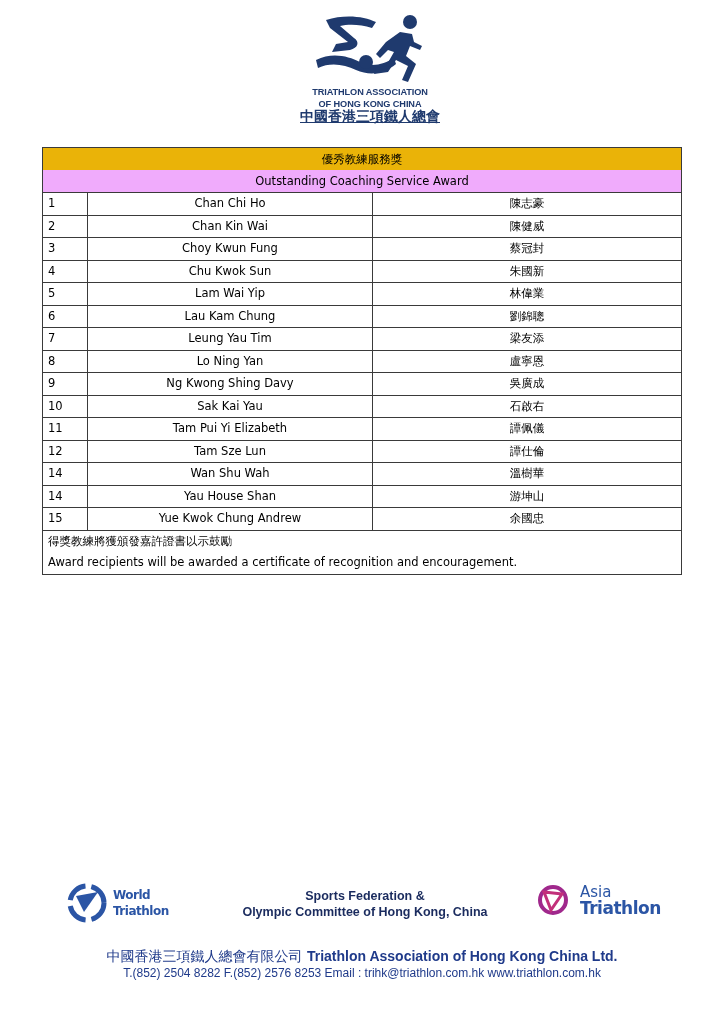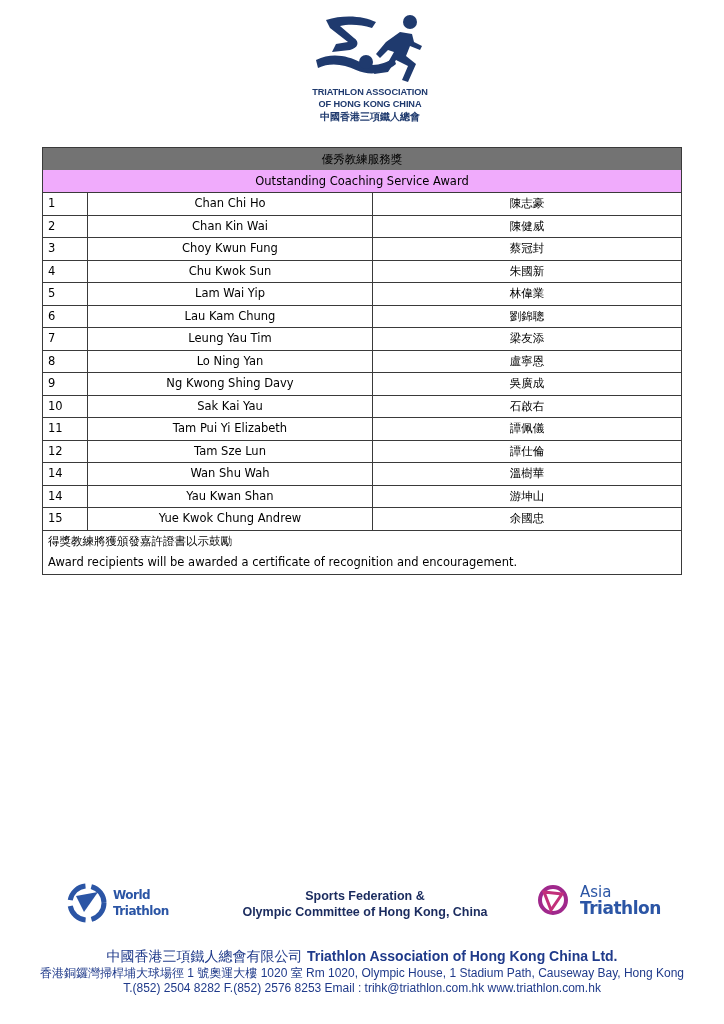--- a/index.html
+++ b/index.html
@@ -1,25 +1,25 @@
 <!DOCTYPE html>
 <html><head>
 <meta charset="utf-8">
 <style>
   html, body { margin: 0; padding: 0; background: #ffffff; }
   body { width: 724px; height: 1024px; position: relative; overflow: hidden; font-family: "Liberation Sans", "DejaVu Sans", sans-serif; color: #000; }
 
   .logo-wrap { position: absolute; left: 300px; top: 12px; width: 140px; text-align: center; }
   .logo-mark { display: block; margin: 0 auto; }
   .org-en { font-family: "Liberation Sans", sans-serif; font-weight: bold; font-size: 9.2px; color: #1f3a6e; line-height: 12px; letter-spacing: -0.1px; }
-  .org-zh { font-family: "DejaVu Sans", sans-serif; font-size: 10px; color: #1f3a6e; line-height: 13px; font-weight: bold; }
+  .org-zh { font-family: "DejaVu Sans", sans-serif; font-size: 14px; color: #1f3a6e; line-height: 13px; font-weight: bold; text-decoration: underline; }
 
   table.award { position: absolute; left: 42px; top: 147px; width: 640px; border-collapse: collapse; font-family: "DejaVu Sans", sans-serif; font-size: 11.5px; }
   table.award td { border: 1px solid #3a3a3a; padding: 0 5px; height: 21.5px; line-height: 21px; }
-  table.award tr.head td { background: #737373; text-align: center; border-bottom: none; border-top: 1px solid #3a3a3a; }
+  table.award tr.head td { background: #eab308; text-align: center; border-bottom: none; border-top: 1px solid #3a3a3a; }
   table.award tr.head2 td { background: #f0abfc; text-align: center; border-top: none; }
   table.award tr.head td, table.award tr.head2 td { height: 22px; }
   td.num { width: 34px; text-align: left; }
   td.en { width: 274px; text-align: center; }
   td.zh { text-align: center; }
   tr.note1 td { border-bottom: none; text-align: left; }
   tr.note2 td { border-top: none; text-align: left; }
 
   .footer-logos { position: absolute; left: 0; top: 878px; width: 724px; height: 60px; }
   .wt-logo { position: absolute; left: 66px; top: 4px; display: flex; align-items: center; }
@@ -123,21 +123,21 @@
         <td class="en">Tam Sze Lun</td>
         <td class="zh">譚仕倫</td>
       </tr>
   <tr>
         <td class="num">14</td>
         <td class="en">Wan Shu Wah</td>
         <td class="zh">溫樹華</td>
       </tr>
   <tr>
         <td class="num">14</td>
-        <td class="en">Yau Kwan Shan</td>
+        <td class="en">Yau House Shan</td>
         <td class="zh">游坤山</td>
       </tr>
   <tr>
         <td class="num">15</td>
         <td class="en">Yue Kwok Chung Andrew</td>
         <td class="zh">余國忠</td>
       </tr>
   <tr class="note1">
     <td colspan="3">得獎教練將獲頒發嘉許證書以示鼓勵</td>
   </tr>
@@ -172,15 +172,14 @@
       <span class="l2">Triathlon</span>
     </div>
   </div>
 </div>
 
 <div class="addr">
   <div class="line1">
     <span>中國香港三項鐵人總會有限公司</span>
     <b>Triathlon Association of Hong Kong China Ltd.</b>
   </div>
-  <div class="line2">香港銅鑼灣掃桿埔大球場徑 1 號奧運大樓 1020 室 Rm 1020, Olympic House, 1 Stadium Path, Causeway Bay, Hong Kong</div>
   <div class="line3">T.(852) 2504 8282 F.(852) 2576 8253 Email : trihk@triathlon.com.hk www.triathlon.com.hk</div>
 </div>
 
 </body></html>

